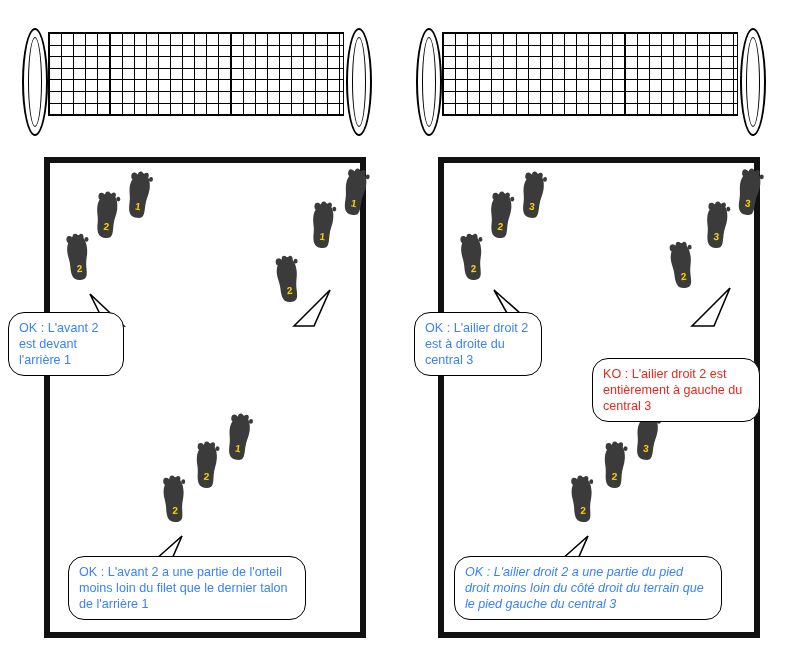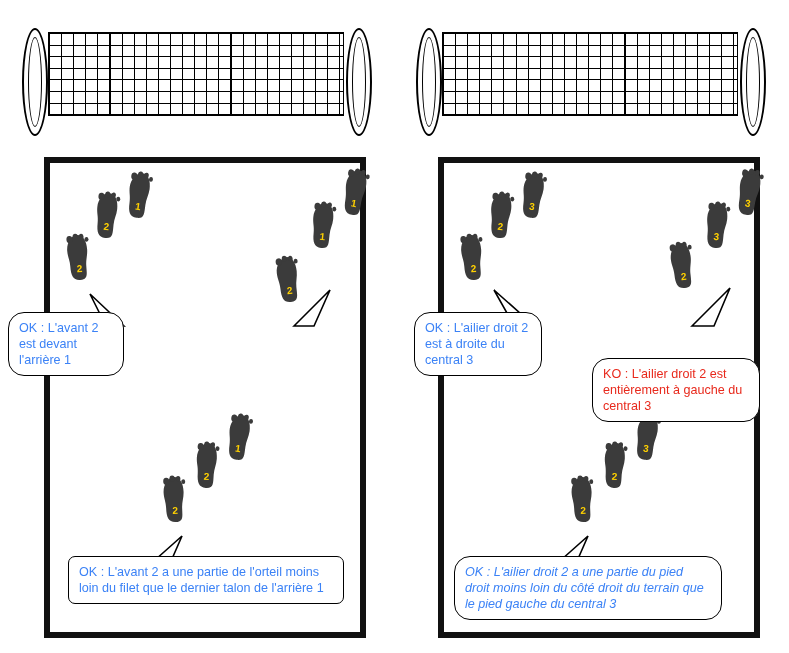--- a/index.html
+++ b/index.html
@@ -250,21 +250,21 @@
     </div>
     <div class="tail" style="left:140px; top:534px;">
       <svg width="46" height="36" viewBox="0 0 46 36">
           <path d="M6 34 L42 2 L28 34 Z" fill="#fff" stroke="#000" stroke-width="1.6"></path>
         </svg>
     </div>
 
     <div class="callout ok" style="left:8px; top:312px; width:116px;">OK : L'avant 2 est devant l'arrière 1</div>
 
 
-    <div class="callout ok" style="left:68px; top:556px; width:276px;border-radius:7px;">OK : L'avant 2 a une partie de l'orteil moins loin du filet que le dernier talon de l'arrière 1</div>
+    <div class="callout ok" style="left:68px; top:556px; width:238px;">OK : L'avant 2 a une partie de l'orteil moins loin du filet que le dernier talon de l'arrière 1</div>
   </div>
 
   <div class="panel panel-right">
 
     <div class="net-wrap">
       <div class="net-post net-post-left">
         <div class="net-post inner" style="position:absolute;left:4px;top:7px;width:14px;height:90px;"></div>
       </div>
       <div class="net-post net-post-right">
         <div class="net-post inner" style="position:absolute;left:4px;top:7px;width:14px;height:90px;"></div>

